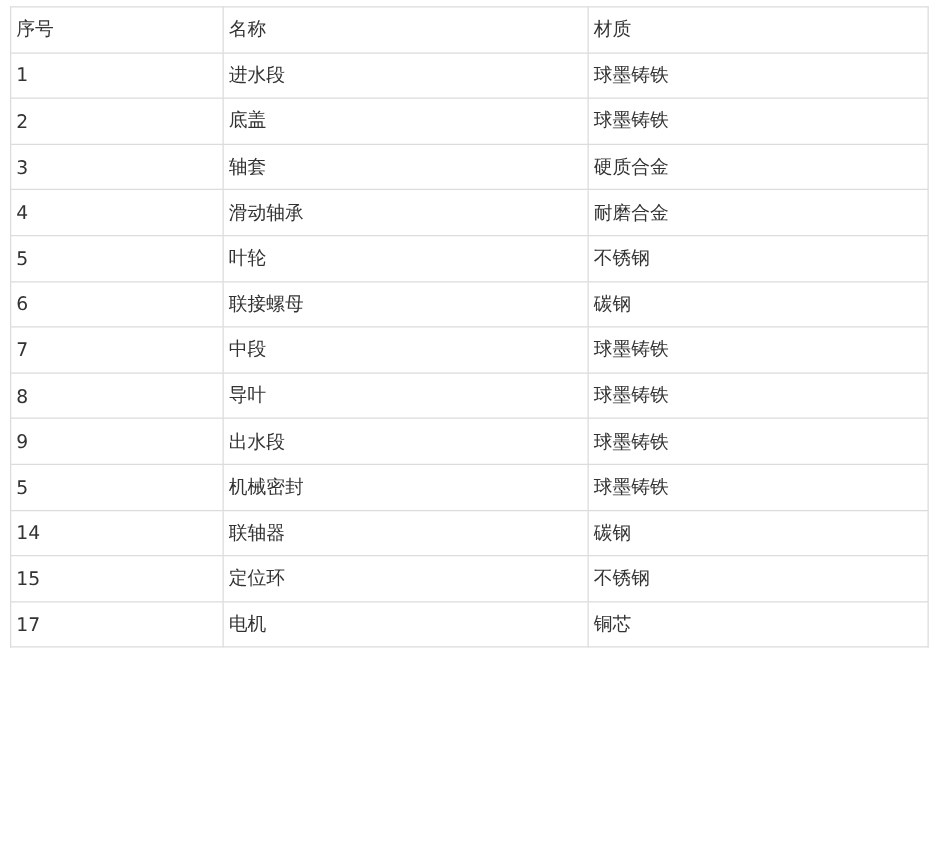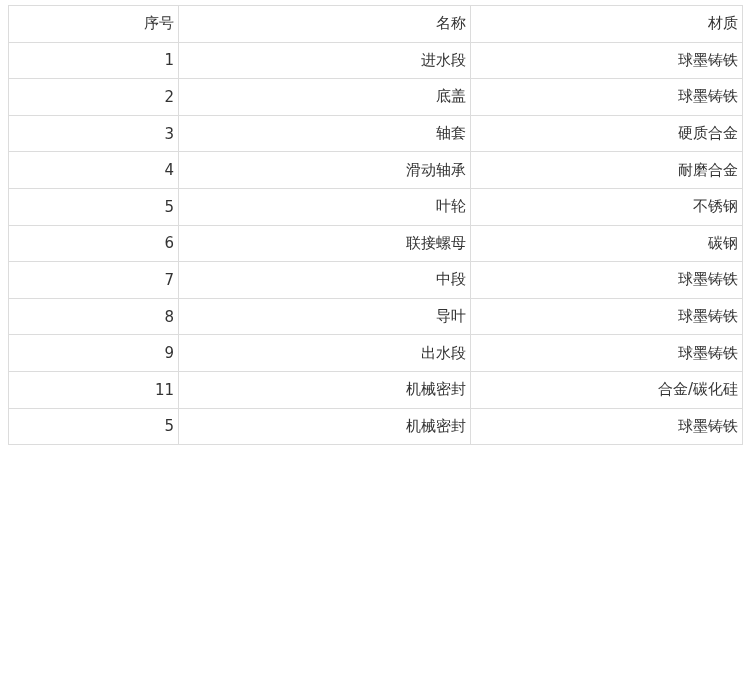--- a/index.html
+++ b/index.html
@@ -16,21 +16,21 @@
   table.spec-table {
     border-collapse: collapse;
     table-layout: fixed;
     width: 734px;
     margin: 5px 0 0 8px;
   }
   table.spec-table th,
   table.spec-table td {
     border: 1px solid #dcdcdc;
     height: 35.6px;
-    text-align: right;
+    text-align: left;
     vertical-align: middle;
     font-size: 15px;
     font-weight: normal;
     color: #333333;
     padding: 0 4px;
     overflow: hidden;
     white-space: nowrap;
   }
   col.col-serial   { width: 170px; }
   col.col-name     { width: 292px; }
@@ -92,23 +92,33 @@
         <td>8</td>
         <td>导叶</td>
         <td>球墨铸铁</td>
       </tr>
       <tr>
         <td>9</td>
         <td>出水段</td>
         <td>球墨铸铁</td>
       </tr>
       <tr>
-        <td>11</td>
-        <td>机械密封</td>
-        <td>合金/碳化硅</td>
-      </tr>
-      <tr>
         <td>5</td>
         <td>机械密封</td>
         <td>球墨铸铁</td>
+      </tr>
+      <tr>
+        <td>14</td>
+        <td>联轴器</td>
+        <td>碳钢</td>
+      </tr>
+      <tr>
+        <td>15</td>
+        <td>定位环</td>
+        <td>不锈钢</td>
+      </tr>
+      <tr>
+        <td>17</td>
+        <td>电机</td>
+        <td>铜芯</td>
       </tr>
     </tbody>
 </table>
 
 </body></html>

